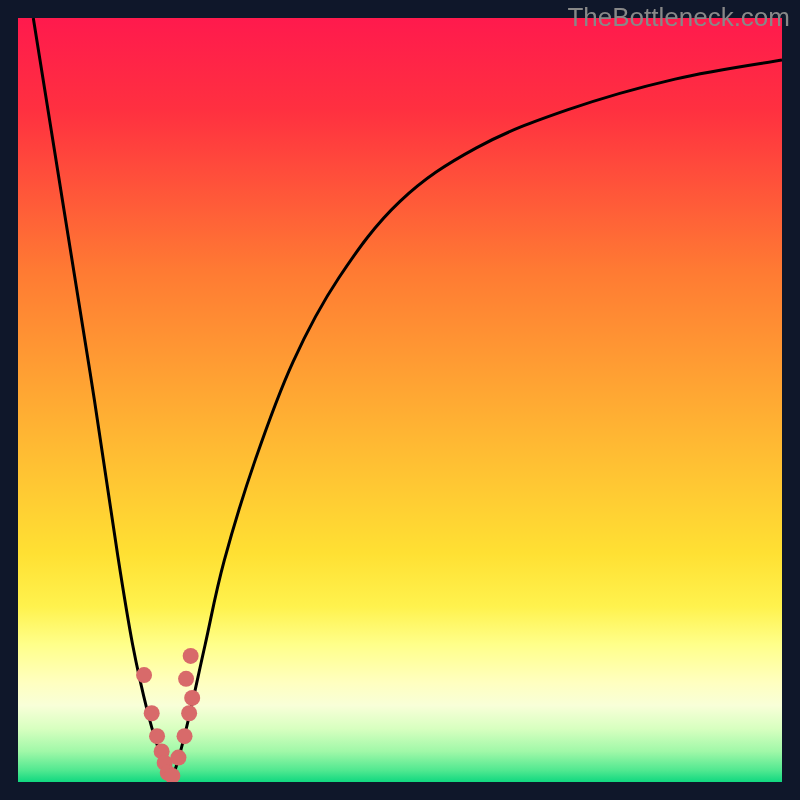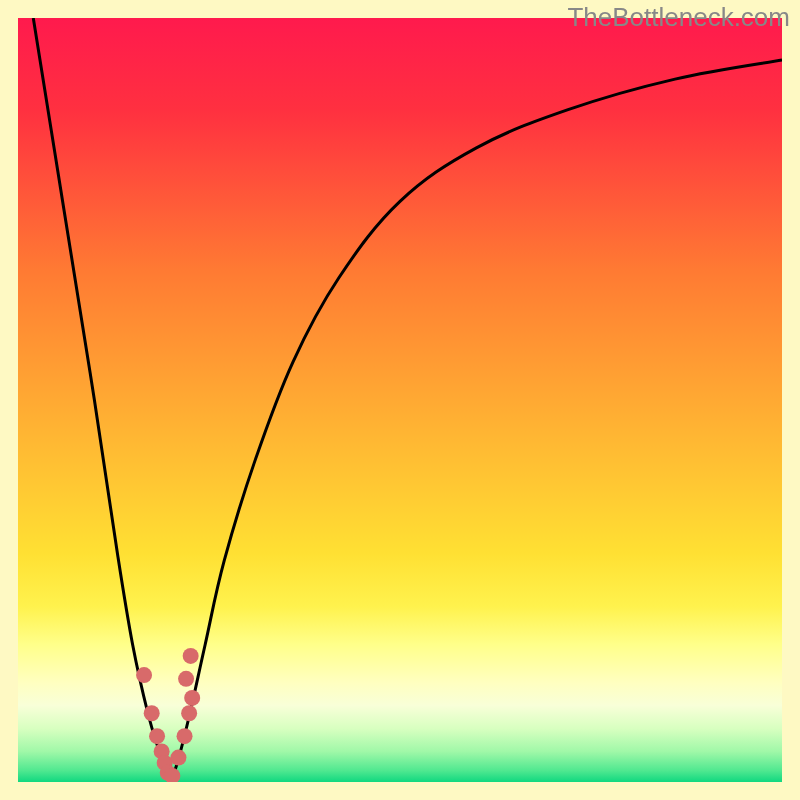--- a/index.html
+++ b/index.html
@@ -1,17 +1,17 @@
 <!DOCTYPE html>
 <html><head>
   <meta charset="utf-8">
   <style>
     * { margin: 0; padding: 0; box-sizing: border-box; }
     body { width: 800px; height: 800px; overflow: hidden; }
-    .container { width: 800px; height: 800px; position: relative; background: #fef9c3; }
+    .container { width: 800px; height: 800px; position: relative; background: #0f172a; }
     .watermark { position: absolute; top: 2px; right: 10px; font-family: Arial, sans-serif; font-size: 26px; font-weight: 500; color: #888; z-index: 10; }
     .plot { position: absolute; top: 18px; left: 18px; width: 764px; height: 764px; }
     .gradient-bg { width: 100%; height: 100%; position: absolute; }
     svg.curve { position: absolute; top: 0; left: 0; width: 100%; height: 100%; }
     .dot { fill: #d86a6a; }
   </style>
 </head>
 <body>
 
 <div class="container">

